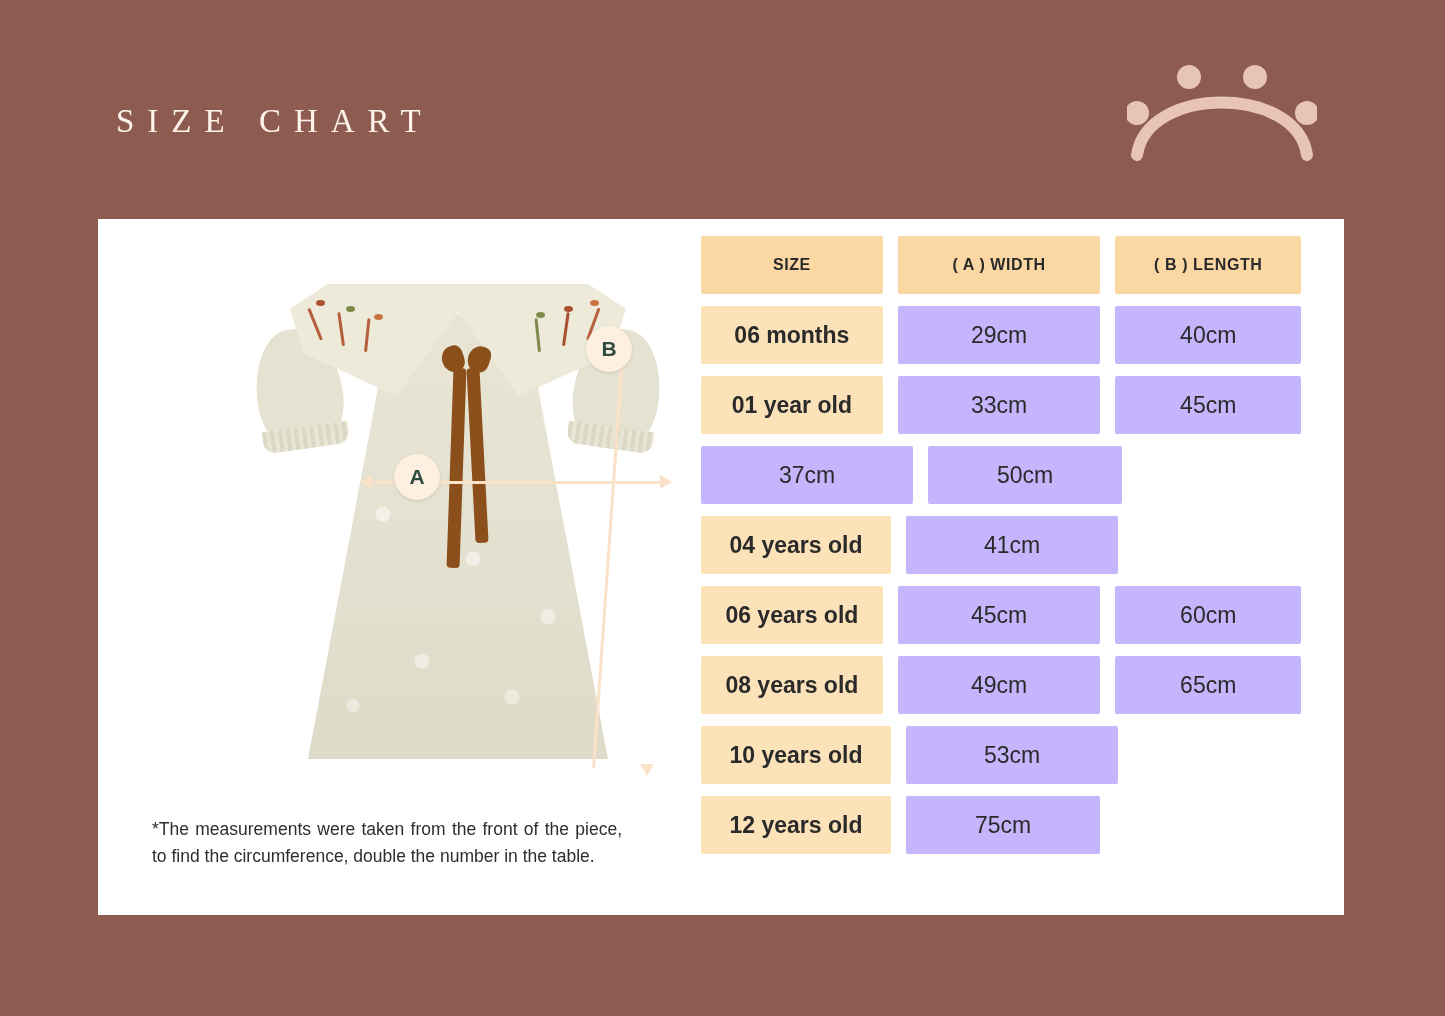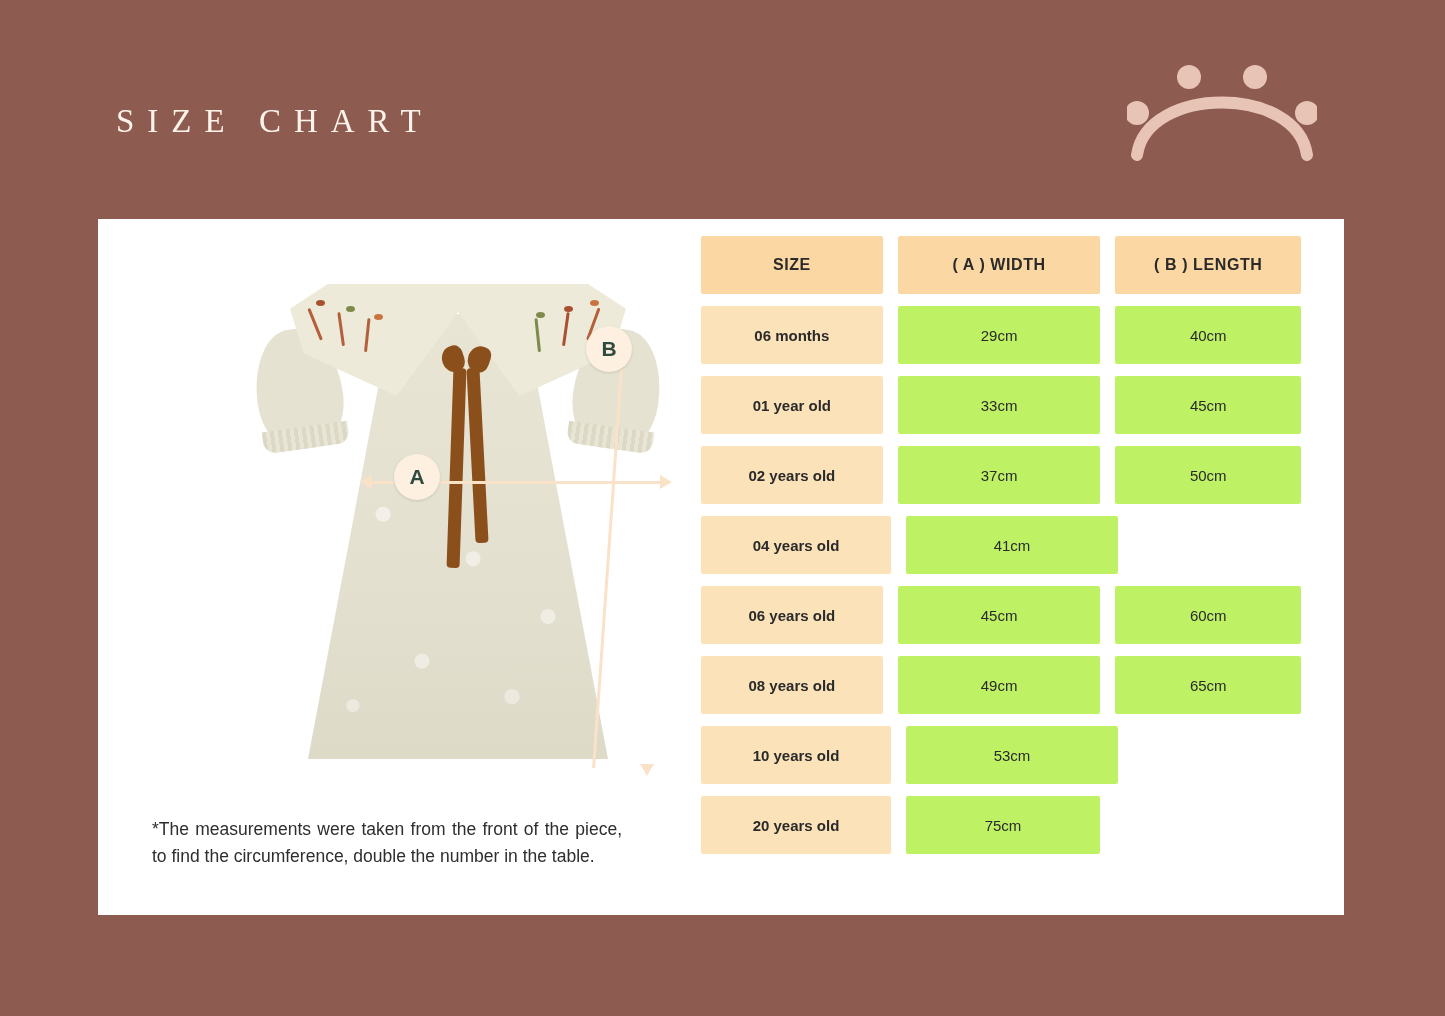--- a/index.html
+++ b/index.html
@@ -268,41 +268,41 @@
   .trow {
     display: flex;
     gap: 15px;
     margin-bottom: 12px;
   }
   .cell {
     height: 58px;
     display: flex;
     align-items: center;
     justify-content: center;
-    font-size: 15px;
+    font-size: 23px;
     color: #2a2a2a;
     border-radius: 2px;
   }
   .cell.size   { width: 190px; }
   .cell.width  { width: 212px; }
   .cell.length { width: 194px; }
 
   .head .cell {
     background: #fbd7a3;
     font-weight: 700;
     font-size: 16px;
     letter-spacing: .6px;
   }
   .body .cell.size {
     background: #fbe2b9;
     font-weight: 700;
   }
   .body .cell.width,
   .body .cell.length {
-    background: #bef264;
+    background: #c4b5fd;
     font-weight: 400;
   }
 </style>
 </head>
 <body>
 
 <div class="page">
 
   <div class="title">SIZE CHART</div>
 
@@ -384,21 +384,20 @@
         <div class="cell length">40cm</div>
       </div>
 
       <div class="trow body">
         <div class="cell size">01 year old</div>
         <div class="cell width">33cm</div>
         <div class="cell length">45cm</div>
       </div>
 
       <div class="trow body">
-        <div class="cell size">02 years old</div>
         <div class="cell width">37cm</div>
         <div class="cell length">50cm</div>
       </div>
 
       <div class="trow body">
         <div class="cell size">04 years old</div>
         <div class="cell width">41cm</div>
       </div>
 
       <div class="trow body">
@@ -412,19 +411,19 @@
         <div class="cell width">49cm</div>
         <div class="cell length">65cm</div>
       </div>
 
       <div class="trow body">
         <div class="cell size">10 years old</div>
         <div class="cell width">53cm</div>
       </div>
 
       <div class="trow body">
-        <div class="cell size">20 years old</div>
+        <div class="cell size">12 years old</div>
         <div class="cell length">75cm</div>
       </div>
 
     </div>
   </div>
 </div>
 
 </body></html>

